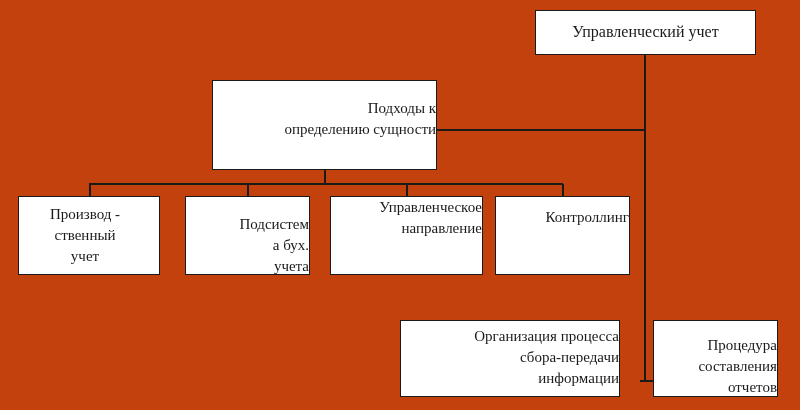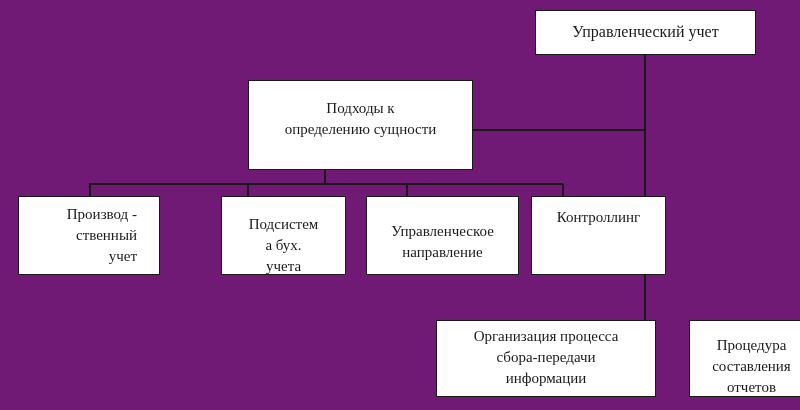--- a/index.html
+++ b/index.html
@@ -5,33 +5,33 @@
   * { margin: 0; padding: 0; box-sizing: border-box; }
   html, body {
     width: 800px; height: 410px;
     background: #ffffff;
     font-family: "Liberation Serif", "DejaVu Serif", serif;
     overflow: hidden;
   }
   .canvas {
     position: relative;
     width: 800px; height: 410px;
-    background: #701a75;
+    background: #c2410c;
     color: #1a1a1a;
   }
   .node {
     position: absolute;
     border: 1px solid #1a1a1a;
     background: #ffffff;
     white-space: pre-line;
     font-size: 15px;
     line-height: 1.4;
     color: #1a1a1a;
   }
-  .node.center { text-align: center; margin-left: 36px; }
+  .node.center { text-align: right; }
   .node.flex-center {
     display: flex;
     align-items: center;
     justify-content: center;
     text-align: center;
   }
   .line {
     position: absolute;
     background: #1a1a1a;
   }
@@ -57,29 +57,29 @@
 
   <div class="line" style="left:562px; top:184px; width:1.5px; height:12px;"></div>
 
   <div class="line" style="left:640px; top:380px; width:13px; height:1.5px;"></div>
 
   <div class="node flex-center" style="left:535px; top:10px; width:221px; height:45px; font-size:16px;">Управленческий учет</div>
 
   <div class="node center" style="left:212px; top:80px; width:225px; height:90px; padding-top:17px;">Подходы к
 определению сущности</div>
 
-  <div class="node" style="left:18px; top:196px; width:142px; height:79px; padding:7px 22px 0 14px; text-align:right;">Производ -
+  <div class="node" style="left:18px; top:196px; width:142px; height:79px; padding:7px 22px 0 14px; text-align:center;">Производ -
 ственный
 учет</div>
 
   <div class="node center" style="left:185px; top:196px; width:125px; height:79px; padding-top:17px;">Подсистем
 а бух.
 учета</div>
 
-  <div class="node center" style="left:330px; top:196px; width:153px; height:79px; padding-top:24px;">Управленческое
+  <div class="node center" style="left:330px; top:196px; width:153px; height:79px; padding-top:0;">Управленческое
 направление</div>
 
   <div class="node center" style="left:495px; top:196px; width:135px; height:79px; padding-top:10px;">Контроллинг</div>
 
   <div class="node center" style="left:400px; top:320px; width:220px; height:77px; padding-top:5px;">Организация процесса
 сбора-передачи
 информации</div>
 
   <div class="node center" style="left:653px; top:320px; width:125px; height:77px; padding-top:14px;">Процедура
 составления

